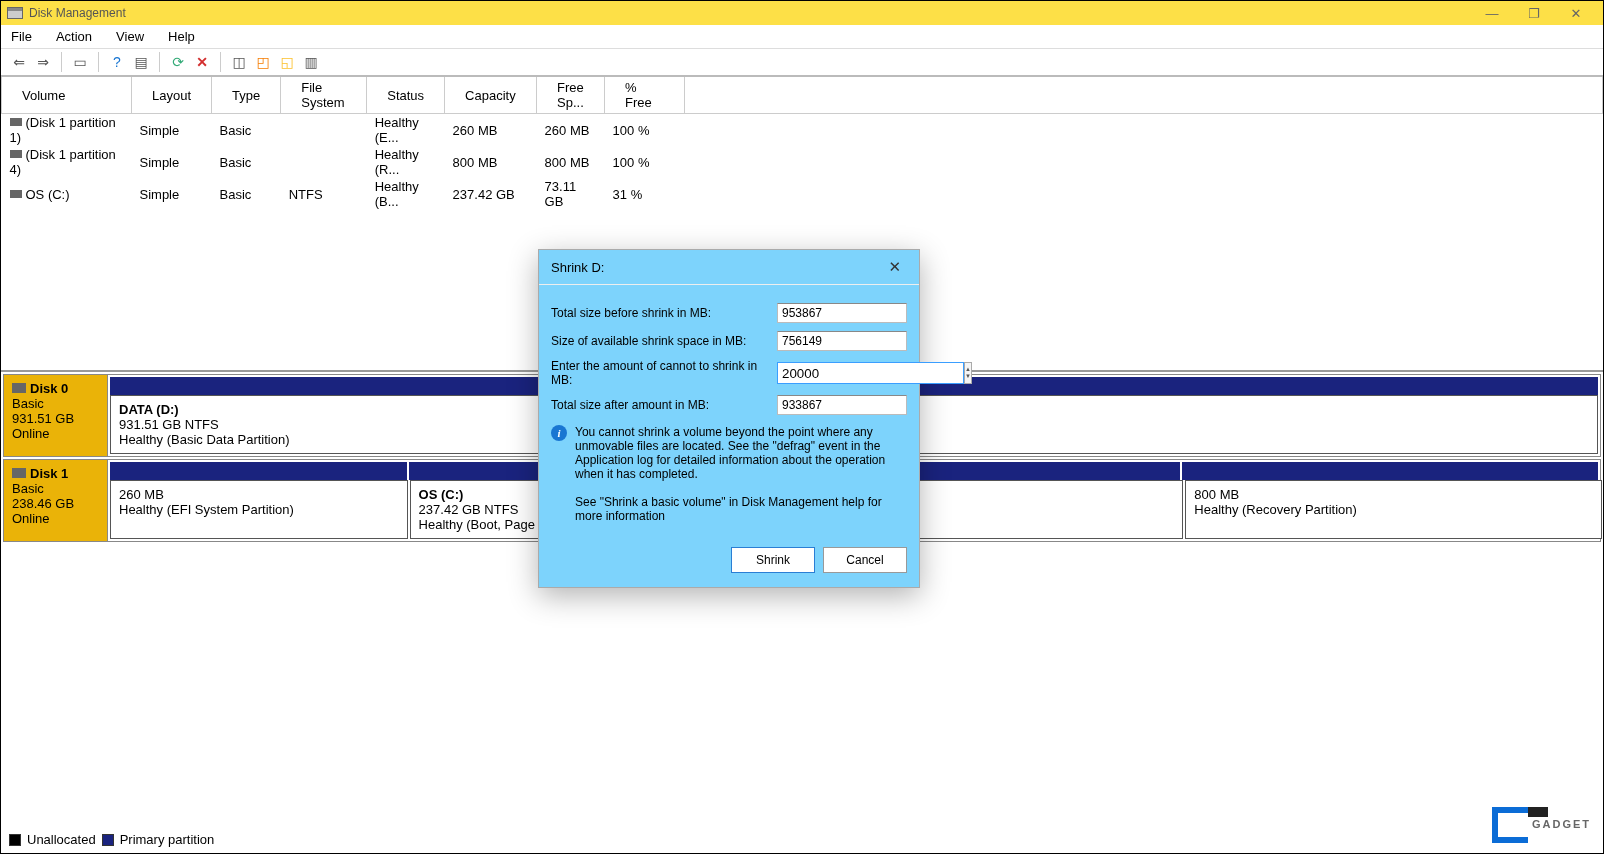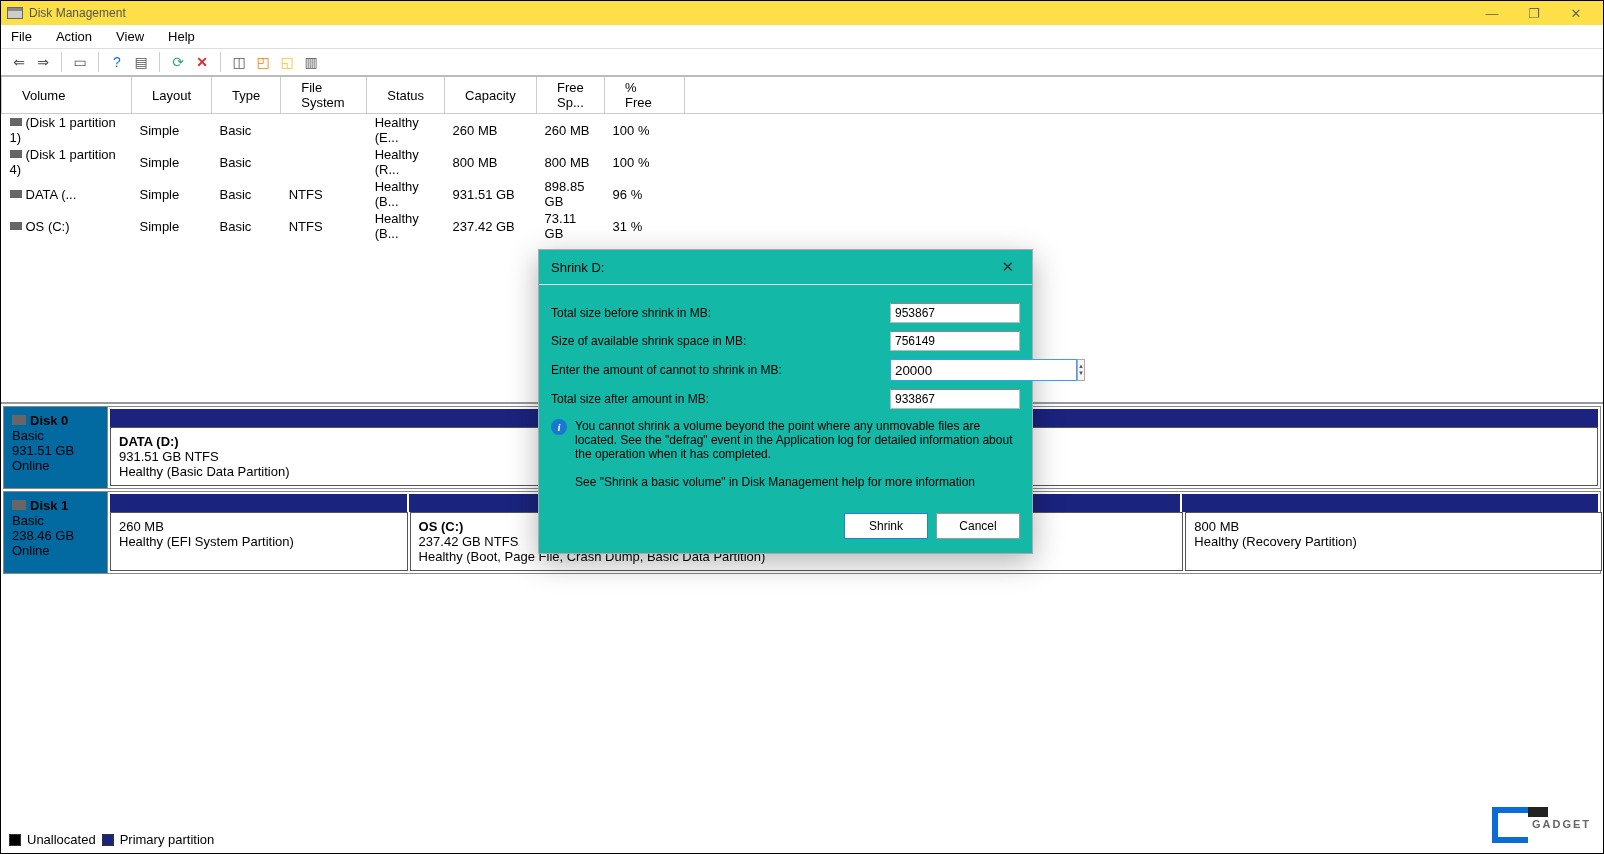--- a/index.html
+++ b/index.html
@@ -24,38 +24,38 @@
 .vol-table { width: 100%; border-collapse: collapse; font-size: 13px; }
 .vol-table th { text-align: left; font-weight: normal; background: #fff; border: 1px solid #ccc; border-top: none; padding: 3px 20px; height: 22px; }
 .vol-table td { padding: 1px 8px; }
 .vol-icon { display: inline-block; width: 12px; height: 8px; background: #666; margin-right: 4px; position: relative; top: -1px; }
 
 .middle-gap { height: 160px; }
 
 
 .disk-panel { border-top: 2px solid #999; }
 .disk-row { display: flex; border: 1px solid #888; margin: 2px; }
-.disk-label { width: 104px; padding: 6px 8px; background: #0369a1; font-size: 13px; border-right: 1px solid #888; }
+.disk-label { width: 104px; padding: 6px 8px; background: #eab308; font-size: 13px; border-right: 1px solid #888; }
 .disk-label .dname { font-weight: bold; }
 .disk-label .dicon { display: inline-block; width: 14px; height: 10px; background: #666; margin-right: 4px; }
 .parts { flex: 1; display: flex; flex-direction: column; padding: 2px; }
 .part-header-stripe { height: 18px; background: #1a237e; }
 .part-body-row { display: flex; gap: 2px; }
 .part { flex-shrink: 0; border: 1px solid #555; padding: 6px 8px; background: #fff; font-size: 13px; }
 .part .title { font-weight: bold; }
 
 
 .legend { position: absolute; bottom: 6px; left: 8px; font-size: 13px; display: flex; align-items: center; gap: 6px; }
 .leg-box { width: 12px; height: 12px; display: inline-block; border: 1px solid #333; }
 .leg-black { background: #000; }
 .leg-blue { background: #1a237e; }
 
 
 .dialog-overlay { position: absolute; top: 0; left: 0; right: 0; bottom: 0; }
-.dialog { position: absolute; left: 537px; top: 248px; width: 495px; background: #14b8a6; border: 1px solid #aaa; box-shadow: 0 8px 28px rgba(0,0,0,0.3); font-size: 12px; }
+.dialog { position: absolute; left: 537px; top: 248px; width: 382px; background: #7dd3fc; border: 1px solid #aaa; box-shadow: 0 8px 28px rgba(0,0,0,0.3); font-size: 12px; }
 .dialog-title { display: flex; align-items: center; justify-content: space-between; padding: 8px 12px; font-size: 13px; border-bottom: 1px solid #eee; }
 .dialog-title .x { font-size: 15px; color: #333; cursor: default; padding: 0 6px; }
 .dialog-body { padding: 10px 12px; }
 .drow { display: flex; align-items: center; margin: 8px 0; }
 .drow label { flex: 1; }
 .drow .val { width: 130px; border: 1px solid #bbb; border-top: 1px solid #888; padding: 2px 4px; background: #fff; height: 20px; }
 .drow .spinner { width: 130px; display: flex; }
 .drow .spinner input { flex: 1; border: 1px solid #3a9eff; padding: 2px 4px; height: 22px; outline: none; }
 .drow .spinner .arrows { width: 16px; border: 1px solid #aaa; background: #f5f5f5; display: flex; flex-direction: column; font-size: 6px; justify-content: center; align-items: center; line-height: 7px; color: #555; }
 .info { display: flex; gap: 8px; margin: 10px 0; }
@@ -148,31 +148,20 @@
     <td>Simple</td>
         <td>Basic</td>
         <td></td>
         <td>Healthy (R...</td>
     <td>800 MB</td>
         <td>800 MB</td>
         <td>100 %</td>
         <td></td>
       </tr>
       <tr>
-        <td><span class="vol-icon"></span>DATA (...</td>
-    <td>Simple</td>
-        <td>Basic</td>
-        <td>NTFS</td>
-        <td>Healthy (B...</td>
-    <td>931.51 GB</td>
-        <td>898.85 GB</td>
-        <td>96 %</td>
-        <td></td>
-      </tr>
-      <tr>
         <td><span class="vol-icon"></span>OS (C:)</td>
     <td>Simple</td>
         <td>Basic</td>
         <td>NTFS</td>
         <td>Healthy (B...</td>
     <td>237.42 GB</td>
         <td>73.11 GB</td>
         <td>31 %</td>
         <td></td>
       </tr>

